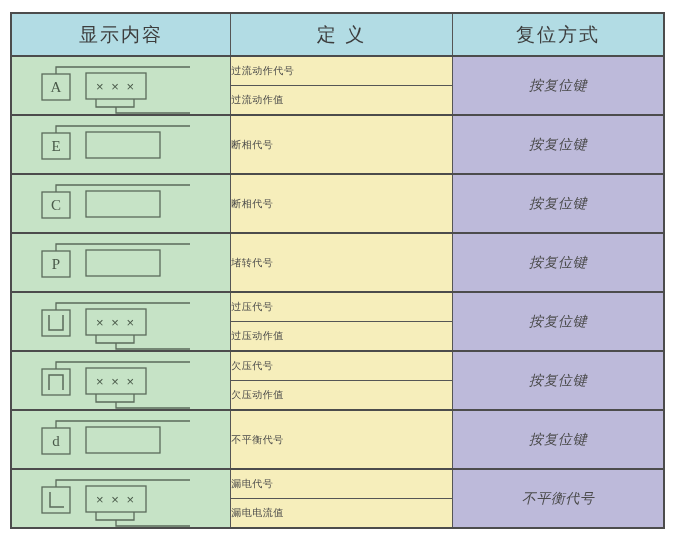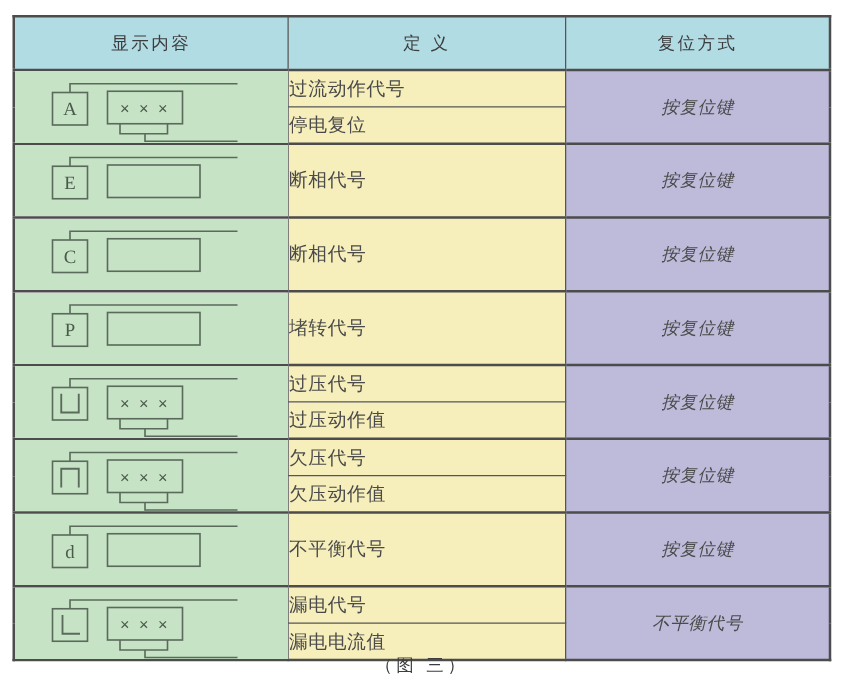--- a/index.html
+++ b/index.html
@@ -44,38 +44,38 @@
   }
 
   col.c-display { width: 219px; }
   col.c-def     { width: 221px; }
   col.c-reset   { width: 211px; }
 
   
   thead th {
     background: #b2dce4;
     height: 41px;
-    font-size: 14px;
+    font-size: 19px;
     font-weight: normal;
     letter-spacing: 2px;
     text-align: center;
     color: #3d3d3d;
     border-bottom: 2px solid #4c4c4c;
   }
 
   
   td.display-cell {
     background: #c6e3c6;
     height: 57px;
     position: relative;
   }
   td.def-cell {
     background: #f6eebb;
     height: 28px;
-    font-size: 15px;
+    font-size: 10px;
     padding-left: 18px;
     color: #4a4a4a;
     letter-spacing: 0.5px;
     border-bottom: 1px solid #9a9068;
   }
   td.def-cell.single { height: 57px; }
   td.reset-cell {
     background: #bdbada;
     text-align: center;
     font-size: 14px;
@@ -138,21 +138,21 @@
                   <text x="78" y="31" text-anchor="middle" font-family="Liberation Sans, sans-serif" font-size="13" letter-spacing="2" fill="#4a5a4a">× × ×</text>
                   <path d="M 58 39 L 58 47 L 96 47 L 96 39" fill="none" stroke="#5b6b5b" stroke-width="1.3"></path>
                   <path d="M 78 47 L 78 53 L 152 53" fill="none" stroke="#5b6b5b" stroke-width="1.3"></path>
                 </svg>
               </div>
             </td>
             <td class="def-cell">过流动作代号</td>
             <td class="reset-cell" rowspan="2">按复位键</td>
           </tr>
           <tr>
-            <td class="def-cell">停电复位</td>
+            <td class="def-cell">过流动作值</td>
           </tr>
           <tr class="row-sep">
             <td class="display-cell" rowspan="1">
               <div class="symbol">
                 <svg width="170" height="68" viewBox="0 0 170 68">
                   <path d="M 18 14 L 18 7 L 152 7" fill="none" stroke="#5b6b5b" stroke-width="1.3"></path>
                   <rect x="4" y="14" width="28" height="26" fill="none" stroke="#5b6b5b" stroke-width="1.3"></rect>
                   <text x="18" y="32" text-anchor="middle" font-family="Liberation Serif, serif" font-size="15" fill="#4a5a4a">E</text>
                   <rect x="48" y="13" width="74" height="26" fill="none" stroke="#5b6b5b" stroke-width="1.3"></rect>
                 </svg>
@@ -260,15 +260,14 @@
             <td class="def-cell">漏电代号</td>
             <td class="reset-cell" rowspan="2">不平衡代号</td>
           </tr>
           <tr>
             <td class="def-cell">漏电电流值</td>
           </tr>
         </tbody>
     </table>
   </div>
 
-  <div class="caption">（图 三）</div>
 
 </div>
 
 </body></html>

